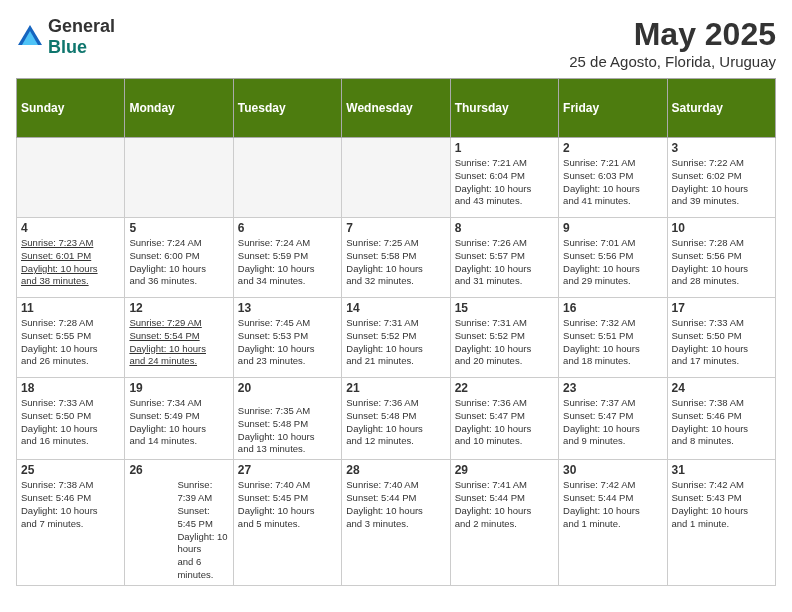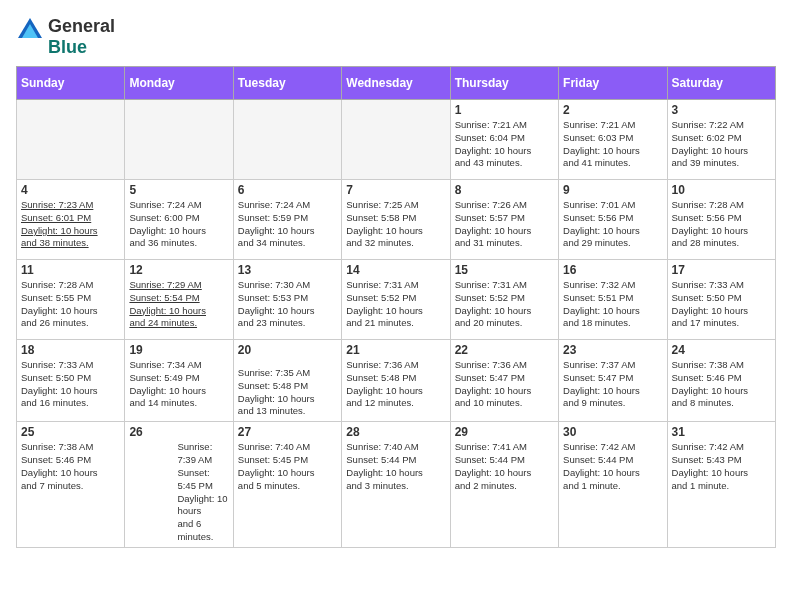--- a/index.html
+++ b/index.html
@@ -11,20 +11,21 @@
       padding: 16px;
     }
     .header {
       display: flex;
       justify-content: space-between;
       align-items: flex-start;
       margin-bottom: 8px;
     }
     .logo {
       display: flex;
+      align-items: center;
       gap: 4px;
     }
     .logo-text-general {
       font-size: 18px;
       font-weight: bold;
       color: #333;
     }
     .logo-text-blue {
       font-size: 18px;
       font-weight: bold;
@@ -45,25 +46,25 @@
     .subtitle {
       font-size: 15px;
       color: #333;
     }
     table {
       width: 100%;
       border-collapse: collapse;
       table-layout: fixed;
     }
     th {
-      background-color: #8b5cf6;
+      background-color: #4d7c0f;
       color: #fff;
       font-size: 12px;
       font-weight: bold;
-      padding: 9px 4px;
+      padding: 22px 4px;
       text-align: left;
       border: 1px solid #aaa;
     }
     td {
       vertical-align: top;
       border: 1px solid #ccc;
       padding: 3px 4px;
       font-size: 10px;
       color: #333;
       height: 80px;
@@ -90,20 +91,24 @@
   <div class="logo">
     <svg class="logo-icon" viewBox="0 0 28 28">
       <polygon points="14,2 26,22 2,22" fill="#1565c0"></polygon>
       <polygon points="14,8 22,22 6,22" fill="#4fc3f7"></polygon>
     </svg>
     <div>
       <span class="logo-text-general">General</span><br>
       <span class="logo-text-blue">Blue</span>
     </div>
   </div>
+  <div class="title-block">
+    <div class="month-title">May 2025</div>
+    <div class="subtitle">25 de Agosto, Florida, Uruguay</div>
+  </div>
 </div>
 
 <table>
   <thead>
     <tr>
     <th>Sunday</th>
         <th>Monday</th>
         <th>Tuesday</th>
         <th>Wednesday</th>
         <th>Thursday</th>
@@ -200,21 +205,21 @@
         </td>
         <td>
           <span class="day-num">12</span>
           <div class="day-info" style="white-space: pre-line; text-decoration: underline;">Sunrise: 7:29 AM
 Sunset: 5:54 PM
 Daylight: 10 hours
 and 24 minutes.</div>
         </td>
         <td>
           <span class="day-num">13</span>
-          <div class="day-info" style="white-space: pre-line;">Sunrise: 7:30 AM
+          <div class="day-info" style="white-space: pre-line;">Sunrise: 7:45 AM
 Sunset: 5:53 PM
 Daylight: 10 hours
 and 23 minutes.</div>
         </td>
         <td>
           <span class="day-num">14</span>
           <div class="day-info" style="white-space: pre-line;">Sunrise: 7:31 AM
 Sunset: 5:52 PM
 Daylight: 10 hours
 and 21 minutes.</div>

